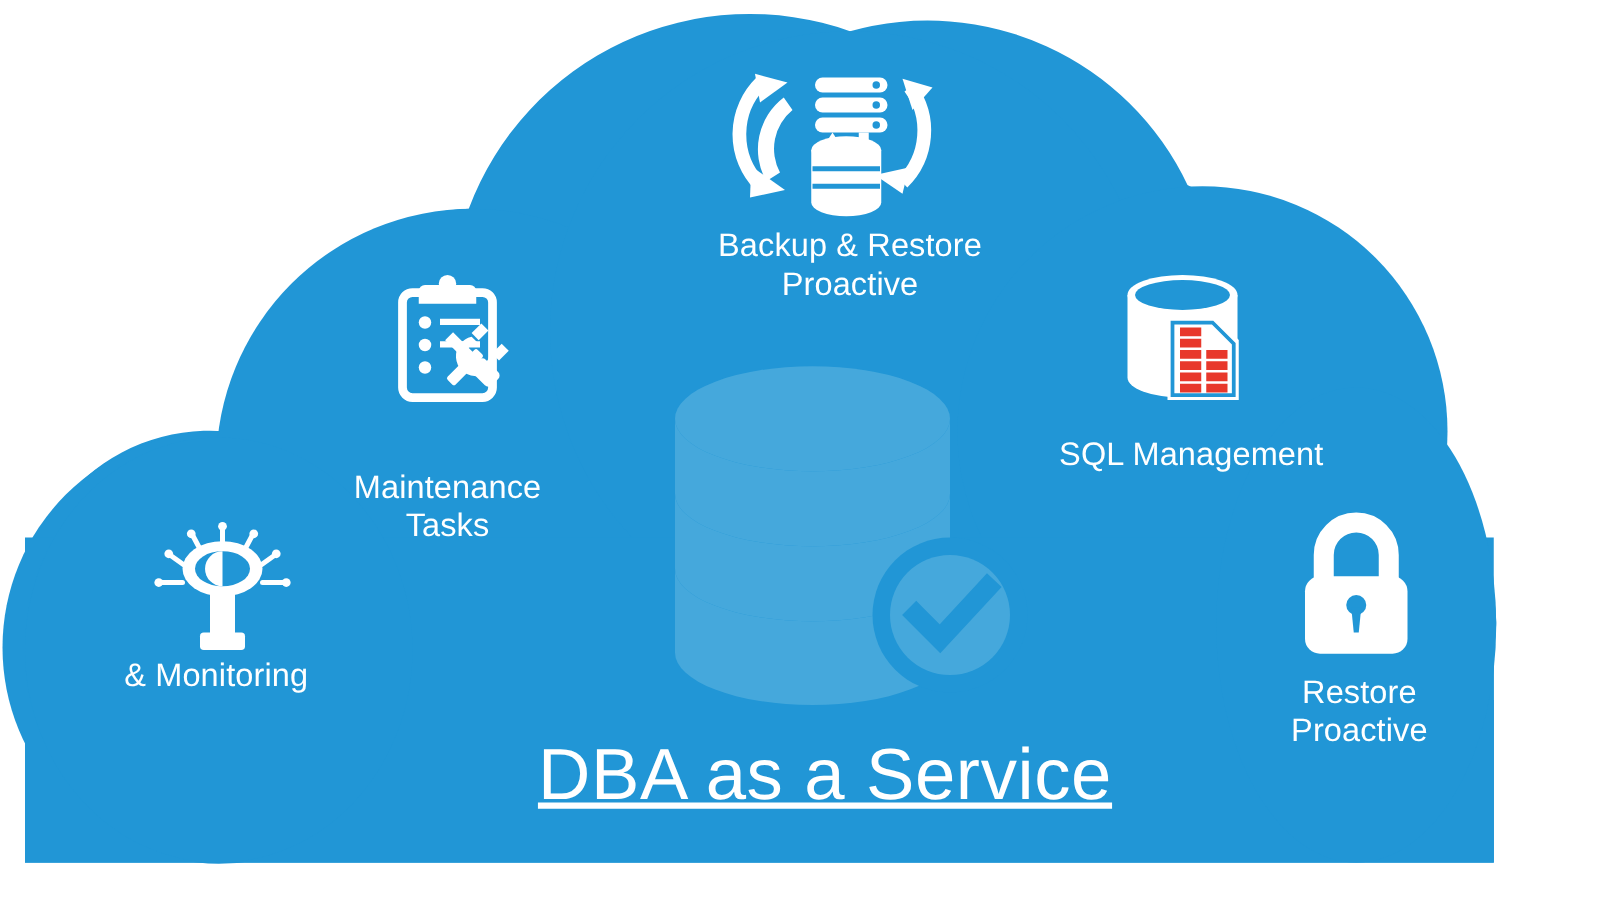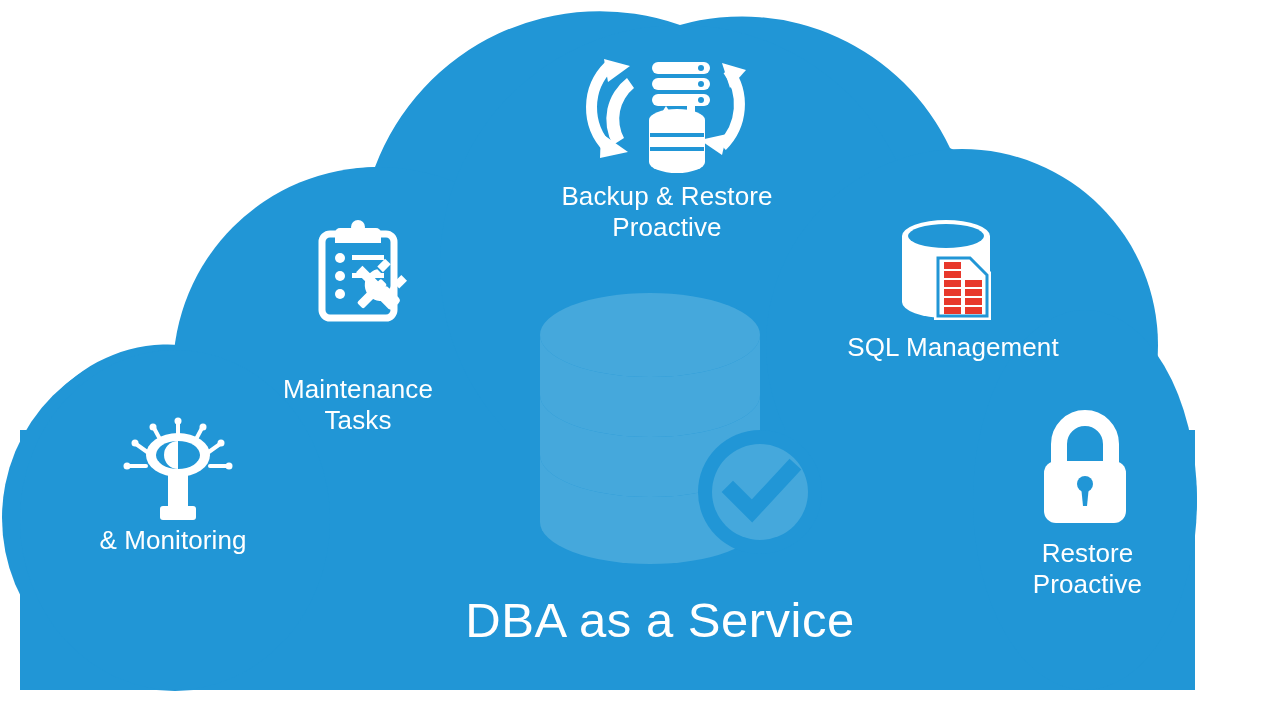--- a/index.html
+++ b/index.html
@@ -36,25 +36,26 @@
     text-align: center;
     white-space: nowrap;
     letter-spacing: 0.1px;
   }
   .label span { display: block; }
   .title {
     position: absolute;
     color: #ffffff;
     font-family: "Liberation Sans", sans-serif;
     font-weight: 300;
-    font-size: 49px;
+    font-size: 58px;
     line-height: 56px;
     text-align: center;
     letter-spacing: 0.5px;
     white-space: nowrap;
+    text-decoration: underline;
   }
 </style>
 </head>
 <body>
 
 <div id="stage">
 
   <svg id="cloud-svg" viewBox="0 0 1280 720">
 
     <g>
@@ -210,31 +211,31 @@
       <path d="M 1059 466 L 1059 444 A 26 26 0 0 1 1111 444 L 1111 466" fill="none" stroke="#ffffff" stroke-width="16"></path>
 
       <rect x="1044" y="461" width="82" height="62" rx="12" fill="#ffffff"></rect>
 
       <circle cx="1085" cy="484" r="8" fill="#2196D6"></circle>
       <path d="M 1081 486 L 1089 486 L 1087 506 L 1083 506 Z" fill="#2196D6"></path>
     </g>
 
   </svg>
 
-  <div class="label" style="left: 492px; top: 181px; width: 350px;">
+  <div class="label" style="left: 505px; top: 181px; width: 350px;">
     <span>Backup &amp; Restore</span>
     <span>Proactive</span>
   </div>
 
   <div class="label" style="left: 213px; top: 334px; width: 290px; margin-top: 40px;">
     <span>Maintenance</span>
     <span>Tasks</span>
   </div>
 
-  <div class="label" style="left: 803px; top: 332px; width: 300px; text-align: center;">
+  <div class="label" style="left: 803px; top: 348px; width: 300px; text-align: center;">
     <span>SQL Management</span>
   </div>
 
   <div class="label" style="left: 18px; top: 525px; width: 310px;">
     <span>&amp; Monitoring</span>
   </div>
 
   <div class="label" style="left: 945px; top: 538px; width: 285px;">
     <span>Restore</span>
     <span>Proactive</span>

